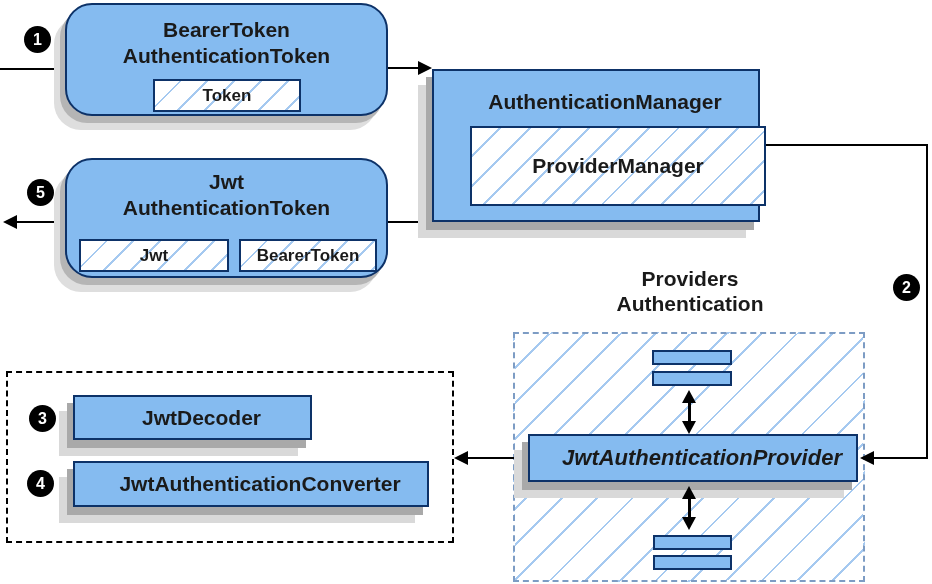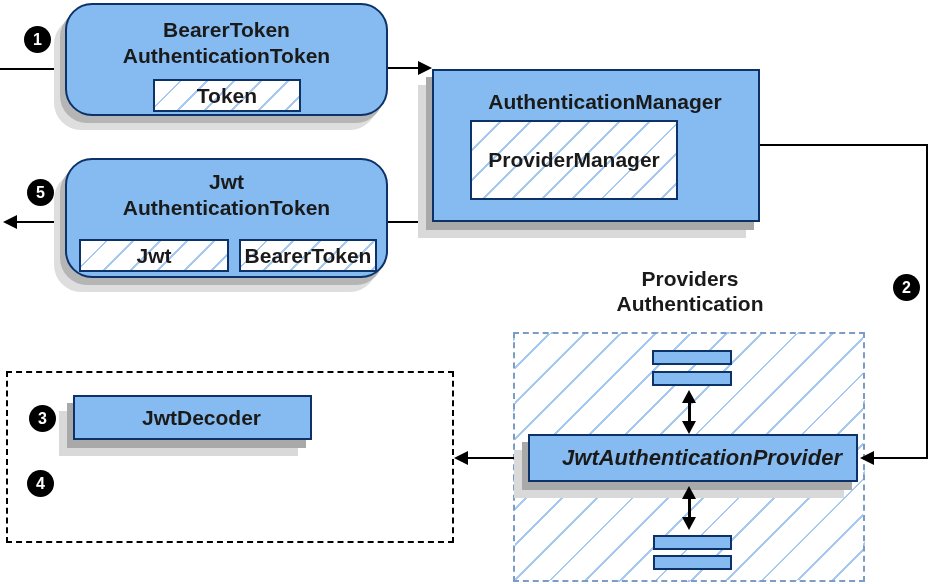--- a/index.html
+++ b/index.html
@@ -10,21 +10,21 @@
   
   .node{
     position:absolute;background:#85BBF0;border:2px solid #0d3268;box-sizing:border-box;
     font-weight:bold;text-align:center;
   }
   .rounded{border-radius:27px;box-shadow:-5px 7px 0 #b5b5b5,-11px 14px 0 #dedede;}
   .rect-shadow{box-shadow:-6px 8px 0 #a9a9a9,-14px 16px 0 #d9d9d9;padding-left:18px;}
   .node-title{font-size:21px;line-height:26px;font-weight:bold;text-align:center;}
   .chip{
     position:absolute;background-color:#fff;border:2px solid #0d3268;box-sizing:border-box;
-    font-weight:bold;font-size:21px;display:flex;align-items:center;justify-content:center;
+    font-weight:bold;font-size:17px;display:flex;align-items:center;justify-content:center;
     background-image:repeating-linear-gradient(135deg,transparent 0 17px,#a5c9f0 17px 19px);
   }
   .hatch-inner{
     position:absolute;background-color:#fff;border:2px solid #0d3268;box-sizing:border-box;
     background-image:repeating-linear-gradient(135deg,transparent 0 19px,#a5c9f0 19px 21px);
     display:flex;align-items:center;justify-content:center;font-weight:bold;font-size:21px;
   }
   
   .group-hatch{
     position:absolute;box-sizing:border-box;border:2px dashed #7d9cc4;background-color:#fff;
@@ -65,21 +65,21 @@
     <div class="node-title">BearerToken</div>
     <div class="node-title">AuthenticationToken</div>
     <div class="chip" style="left:86px;top:74px;width:148px;height:33px;">Token</div>
   </div>
 
   <div class="hline z1" style="left:388px;top:67px;width:32px;"></div>
   <div class="ah-right z1" style="left:418px;top:61px;"></div>
 
   <div class="node rect-shadow z2" style="left:432px;top:69px;width:328px;height:153px;padding-top:18px;">
     <div class="node-title">AuthenticationManager</div>
-    <div class="hatch-inner" style="left:36px;top:49px;width:208px;height:80px;">ProviderManager</div>
+    <div class="hatch-inner" style="left:36px;top:55px;width:296px;height:80px;">ProviderManager</div>
   </div>
 
   <div class="hline z1" style="left:760px;top:144px;width:168px;"></div>
   <div class="vline z1" style="left:926px;top:144px;height:314px;"></div>
   <div class="hline z1" style="left:872px;top:457px;width:56px;"></div>
   <div class="ah-left z3" style="left:860px;top:451px;"></div>
 
   <div class="hline z1" style="left:388px;top:221px;width:44px;"></div>
 
   <div class="node rounded z2" style="left:65px;top:158px;width:323px;height:120px;padding-top:9px;">
@@ -115,14 +115,15 @@
   <div class="slot z2" style="left:653px;top:535px;width:79px;height:15px;"></div>
   <div class="slot z2" style="left:653px;top:555px;width:79px;height:15px;"></div>
 
   <div class="hline z1" style="left:466px;top:457px;width:62px;"></div>
   <div class="ah-left z1" style="left:454px;top:451px;"></div>
 
   <div class="group-plain z1" style="left:6px;top:371px;width:448px;height:172px;"></div>
 
   <div class="node rect-shadow z2" style="left:73px;top:395px;width:239px;height:45px;font-size:21px;line-height:41px;">JwtDecoder</div>
 
+  <div class="node rect-shadow z2" style="left:73px;top:461px;width:356px;height:46px;font-size:21px;line-height:42px;">JwtAuthenticationConverter</div>
 
 </div>
 
 </body></html>

